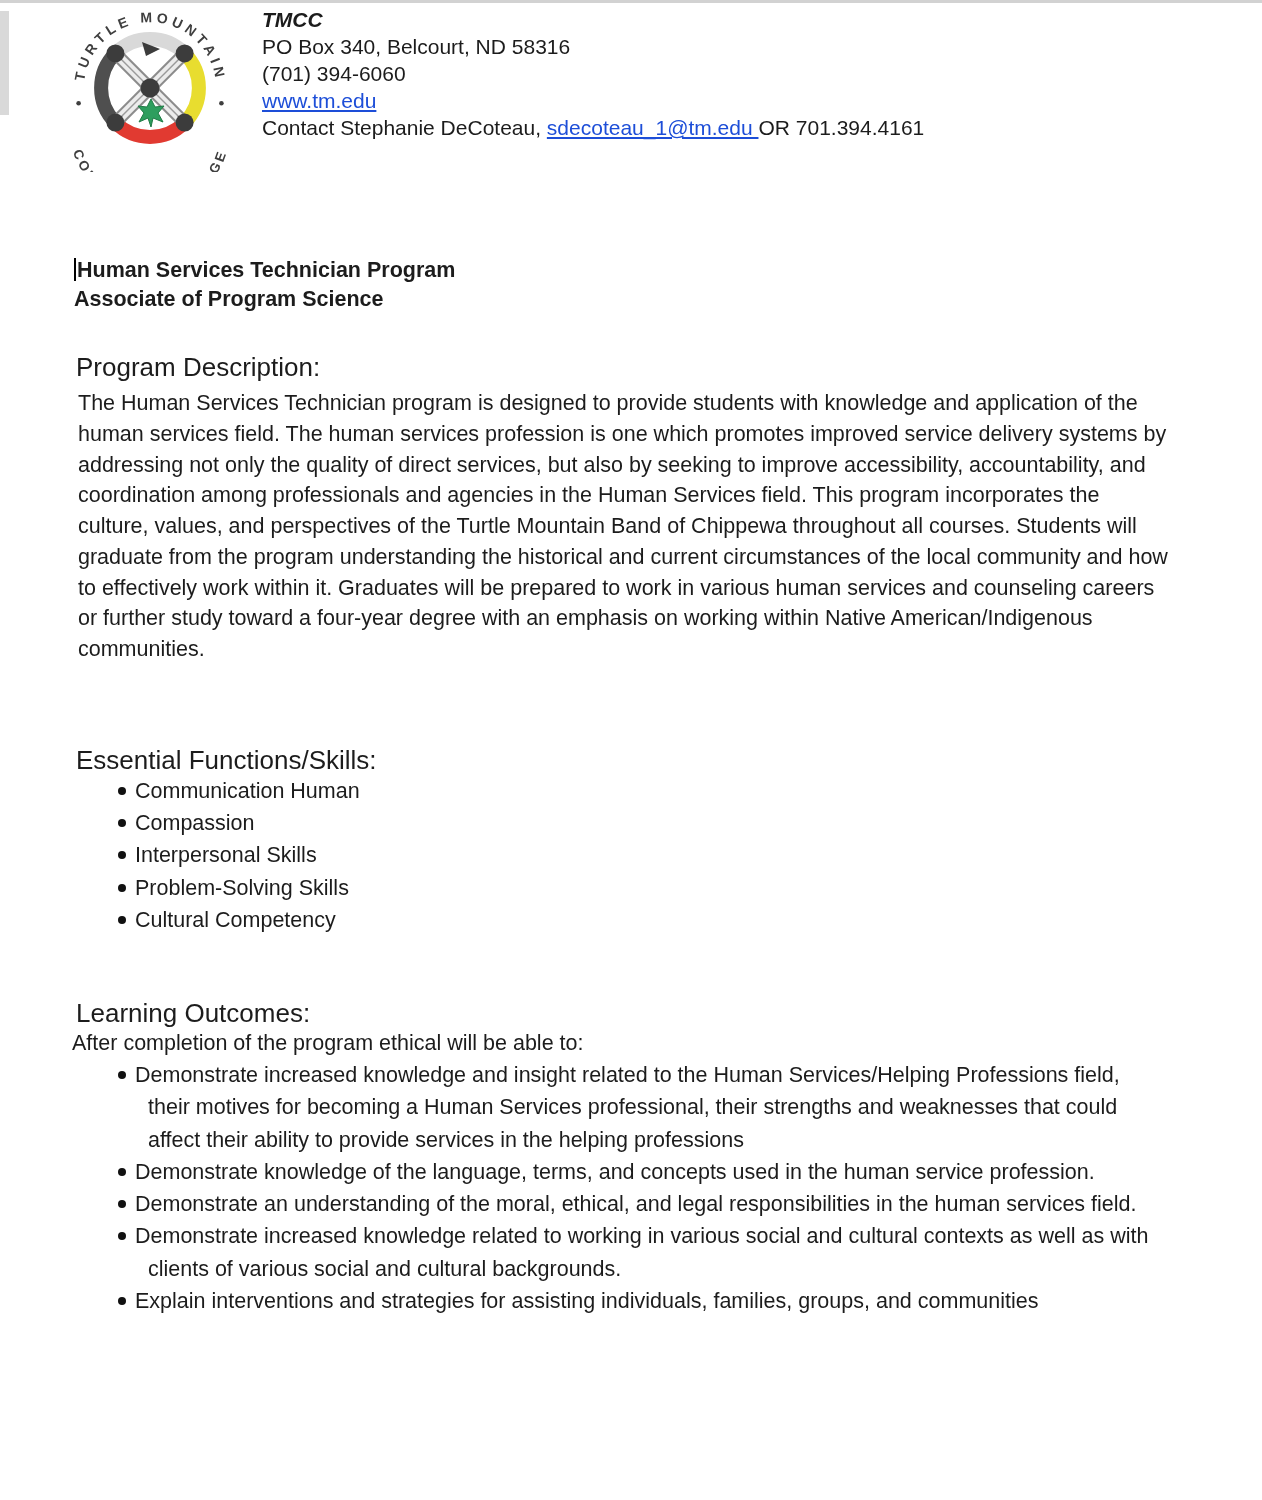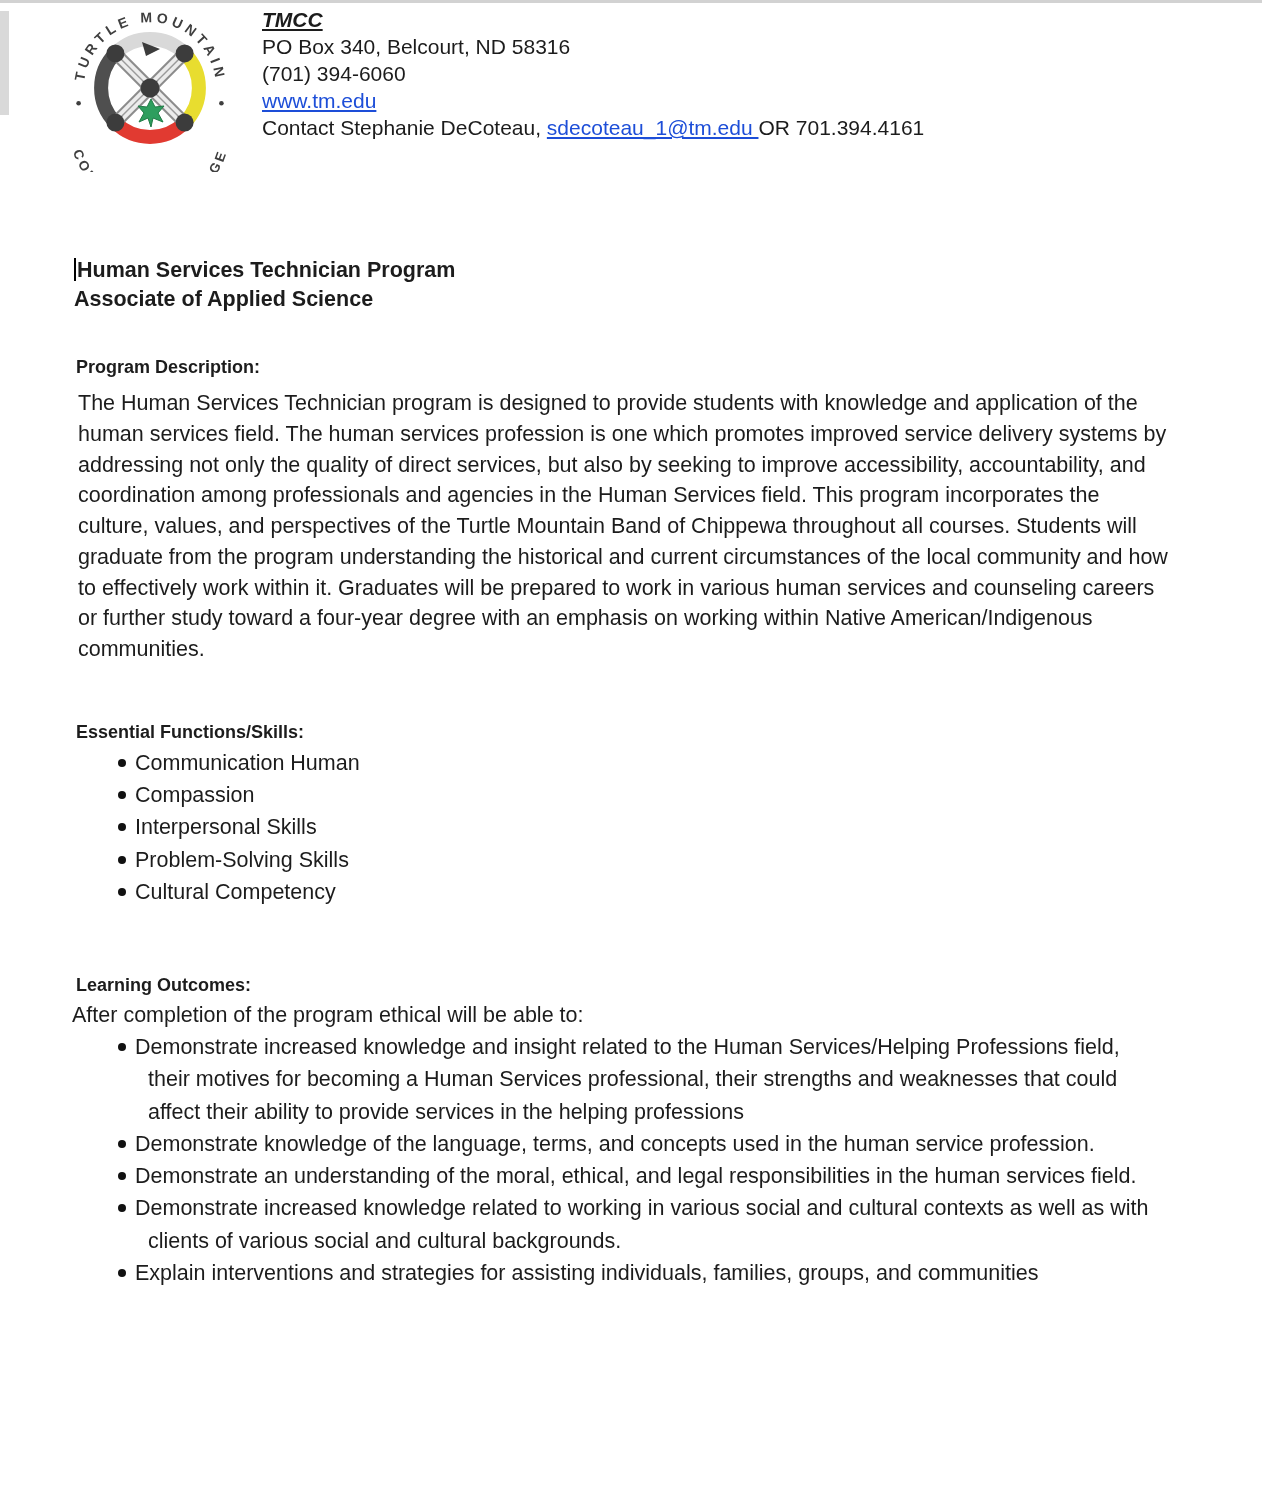--- a/index.html
+++ b/index.html
@@ -10,30 +10,30 @@
     overflow:hidden;
     font-family:"Liberation Sans", sans-serif;
     color:#1c1c1c;
   }
   .top-edge{position:absolute;top:0;left:0;width:1262px;height:3px;background:#d2d2d2;}
   .left-edge{position:absolute;top:11px;left:0;width:9px;height:104px;background:#d9d9d9;}
 
   .letterhead{display:flex;gap:26px;margin:6px 0 0 64px;height:166px;}
   .logo{flex:0 0 auto;}
   .header-text{font-size:21px;line-height:27px;padding-top:0;}
-  .org{font-weight:bold;font-style:italic;text-decoration:underline;}
+  .org{font-weight:bold;font-style:italic;}
   .contact-line{}
   a.link{color:#1d4ed8;text-decoration:underline;cursor:pointer;}
 
   .doc-body{margin:0 78px 0 72px;width:1091px;}
   .title{margin-top:84px;font-size:21.5px;font-weight:bold;line-height:29px;padding-left:2px;}
   .caret{display:inline-block;width:2px;height:23px;background:#000;vertical-align:-4px;margin-right:1px;}
-  h2{font-size:18px;font-weight:bold;line-height:30px;margin:0;padding-left:4px;}
+  h2{font-size:26px;font-weight:normal;line-height:30px;margin:0;padding-left:4px;}
   .mt-pd{margin-top:38px;}
-  .mt-skills{margin-top:52px;}
+  .mt-skills{margin-top:80px;}
   .mt-lo{margin-top:62px;}
   p.body-par{margin:6px;font-size:21.5px;line-height:30.75px;width:1091px;}
   p.intro{margin:0;font-size:21.5px;line-height:30.75px;}
   ul.blist{margin:0;padding:0;list-style:none;font-size:21.5px;}
   ul.blist li{position:relative;line-height:32.3px;}
   ul.skills li{padding-left:63px;}
   ul.lo li{padding-left:76px;text-indent:-13px;}
   ul.blist li::before{
     content:"";position:absolute;left:46px;top:12px;
     width:8px;height:8px;border-radius:50%;background:#111;
@@ -95,21 +95,21 @@
       <div>PO Box 340, Belcourt, ND 58316</div>
       <div>(701) 394-6060</div>
       <div><a class="link" href="#">www.tm.edu</a></div>
       <div class="contact-line"><span>Contact Stephanie DeCoteau, </span><a class="link" href="#">sdecoteau_1@tm.edu </a><span>OR 701.394.4161</span></div>
     </div>
   </header>
 
   <div class="doc-body">
     <div class="title">
       <div><span class="caret"></span><span>Human Services Technician Program</span></div>
-      <div>Associate of Applied Science</div>
+      <div>Associate of Program Science</div>
     </div>
 
     <h2 class="mt-pd">Program Description:</h2>
     <p class="body-par">The Human Services Technician program is designed to provide students with knowledge and application of the human services field. The human services profession is one which promotes improved service delivery systems by addressing not only the quality of direct services, but also by seeking to improve accessibility, accountability, and coordination among professionals and agencies in the Human Services field. This program incorporates the culture, values, and perspectives of the Turtle Mountain Band of Chippewa throughout all courses. Students will graduate from the program understanding the historical and current circumstances of the local community and how to effectively work within it. Graduates will be prepared to work in various human services and counseling careers or further study toward a four-year degree with an emphasis on working within Native American/Indigenous communities.</p>
 
     <h2 class="mt-skills">Essential Functions/Skills:</h2>
     <ul class="blist skills">
       <li>Communication Human</li>
       <li>Compassion</li>
       <li>Interpersonal Skills</li>

